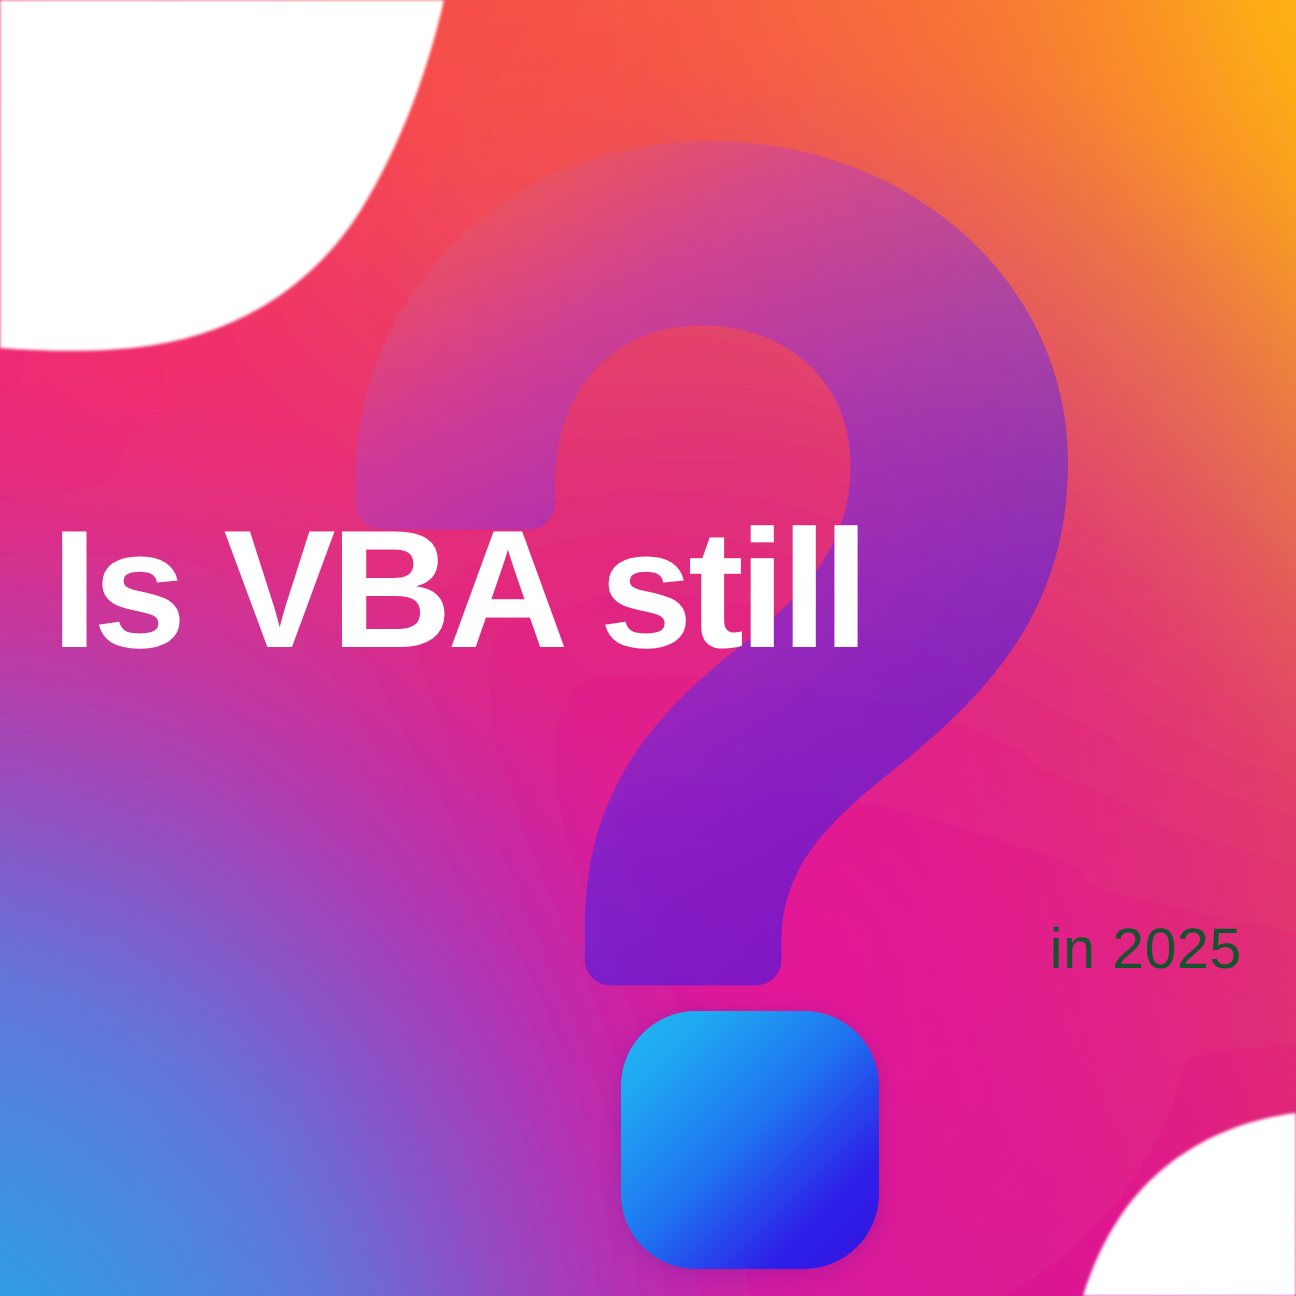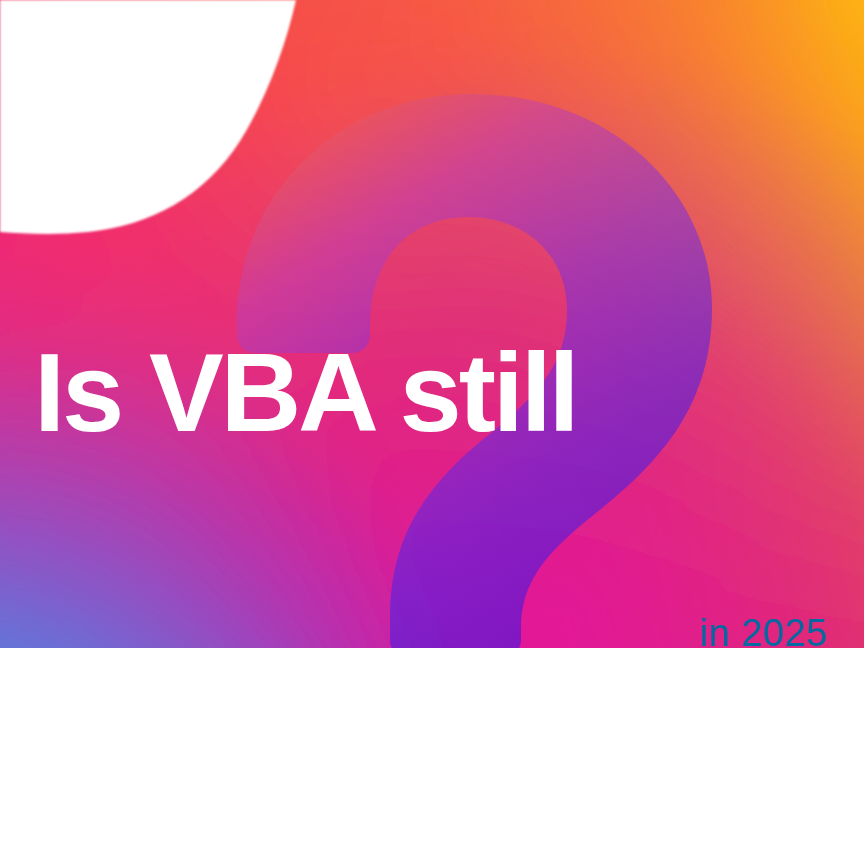--- a/index.html
+++ b/index.html
@@ -8,21 +8,21 @@
     padding: 0;
     background: #ffffff;
   }
   body {
     font-family: "Liberation Sans", sans-serif;
   }
 
   #poster {
     position: relative;
     width: 864px;
-    height: 648px;
+    height: 864px;
     overflow: hidden;
     background: #ffffff;
   }
 
   
   .bg-svg {
     position: absolute;
     inset: 0;
     width: 864px;
     height: 864px;
@@ -71,21 +71,21 @@
   .line-3 {
     position: absolute;
     left: 0;
     top: 614px;
     width: 828px;
     text-align: right;
     font-size: 38px;
     line-height: 38px;
     font-weight: 400;
     letter-spacing: 0.5px;
-    color: #0369a1;
+    color: #14532d;
     white-space: nowrap;
     font-family: "Liberation Sans", sans-serif;
   }
 
   
   .app-icon {
     position: absolute;
     left: 414px;
     top: 674px;
     width: 172px;

